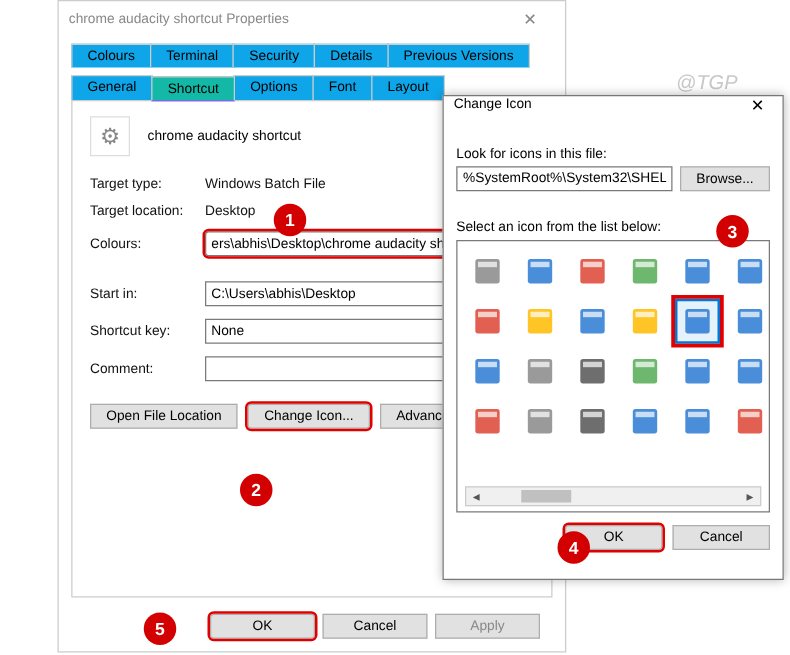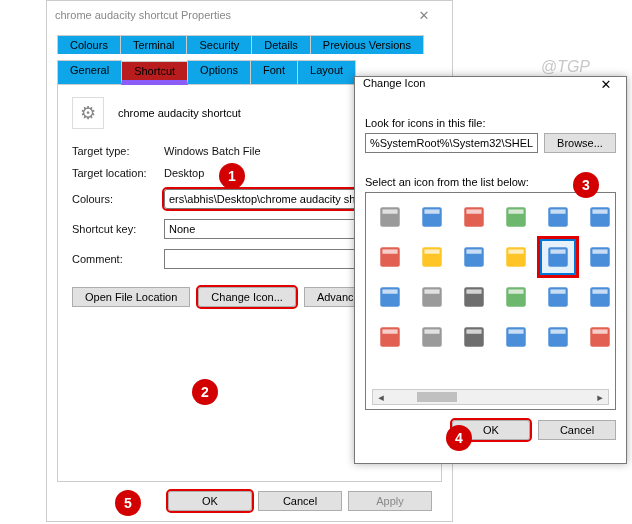--- a/index.html
+++ b/index.html
@@ -5,21 +5,21 @@
 * { box-sizing: border-box; font-family: "Segoe UI", Tahoma, sans-serif; font-size: 11px; }
 body { margin: 0; width: 632px; height: 524px; background: #fff; position: relative; overflow: hidden; }
 
 
 .prop-win { position: absolute; left: 2px; top: 0; width: 407px; height: 522px; border: 1px solid #ccc; background: #fff; margin-left: 44px; }
 .titlebar { height: 28px; display: flex; align-items: center; padding: 0 8px; color: #888; }
 .titlebar .title { flex: 1; }
 .titlebar .close { width: 40px; text-align: center; color: #888; font-size: 13px; }
 .tabs { margin: 6px 10px 0 10px; display: flex; flex-wrap: wrap; }
 .tab { border: 1px solid #ccc; border-bottom: none; padding: 3px 12px; margin-right: -1px; background: #0ea5e9; cursor: pointer; }
-.tab.active { background: #b91c1c; position: relative; top: 1px; border-bottom: 5px solid #8b5cf6; }
+.tab.active { background: #14b8a6; position: relative; top: 1px; border-bottom: 1px solid #8b5cf6; }
 .tab-content { border: 1px solid #ccc; margin: 0 10px; padding: 12px 14px 18px 14px; height: 398px; }
 .hdr { display: flex; align-items: center; gap: 14px; margin-bottom: 16px; }
 .hdr .gear { width: 32px; height: 32px; border: 1px solid #ddd; display:flex; align-items:center; justify-content:center; font-size:18px; color:#888; }
 .row { display: flex; align-items: center; margin: 10px 0; }
 .row label { width: 92px; color: #111; }
 .row .val { color: #111; }
 .row input, .row select { flex: 1; border: 1px solid #7a7a7a; height: 20px; padding: 1px 4px; font-size: 11px; background:#fff; }
 .btn-row { display: flex; gap: 8px; margin-top: 18px; }
 button.win { background: #e1e1e1; border: 1px solid #adadad; padding: 3px 12px; min-width: 72px; cursor: pointer; }
 button.win:disabled { color: #888; }
@@ -84,20 +84,24 @@
       <span class="val">Windows Batch File</span>
     </div>
     <div class="row">
       <label>Target location:</label>
       <span class="val">Desktop</span>
     </div>
     <div class="row">
       <label>Colours:</label>
       <input class="highlight-red" value="ers\abhis\Desktop\chrome audacity shortcut.bat&quot;" style="">
     </div>
+    <div class="row" style="margin-top:20px;">
+      <label>Start in:</label>
+      <input value="C:\Users\abhis\Desktop" style="">
+    </div>
     <div class="row">
       <label>Shortcut key:</label>
       <input value="None" style="">
     </div>
     <div class="row">
       <label>Comment:</label>
       <input value="" style="">
     </div>
     <div class="btn-row">
       <button class="win">Open File Location</button>

